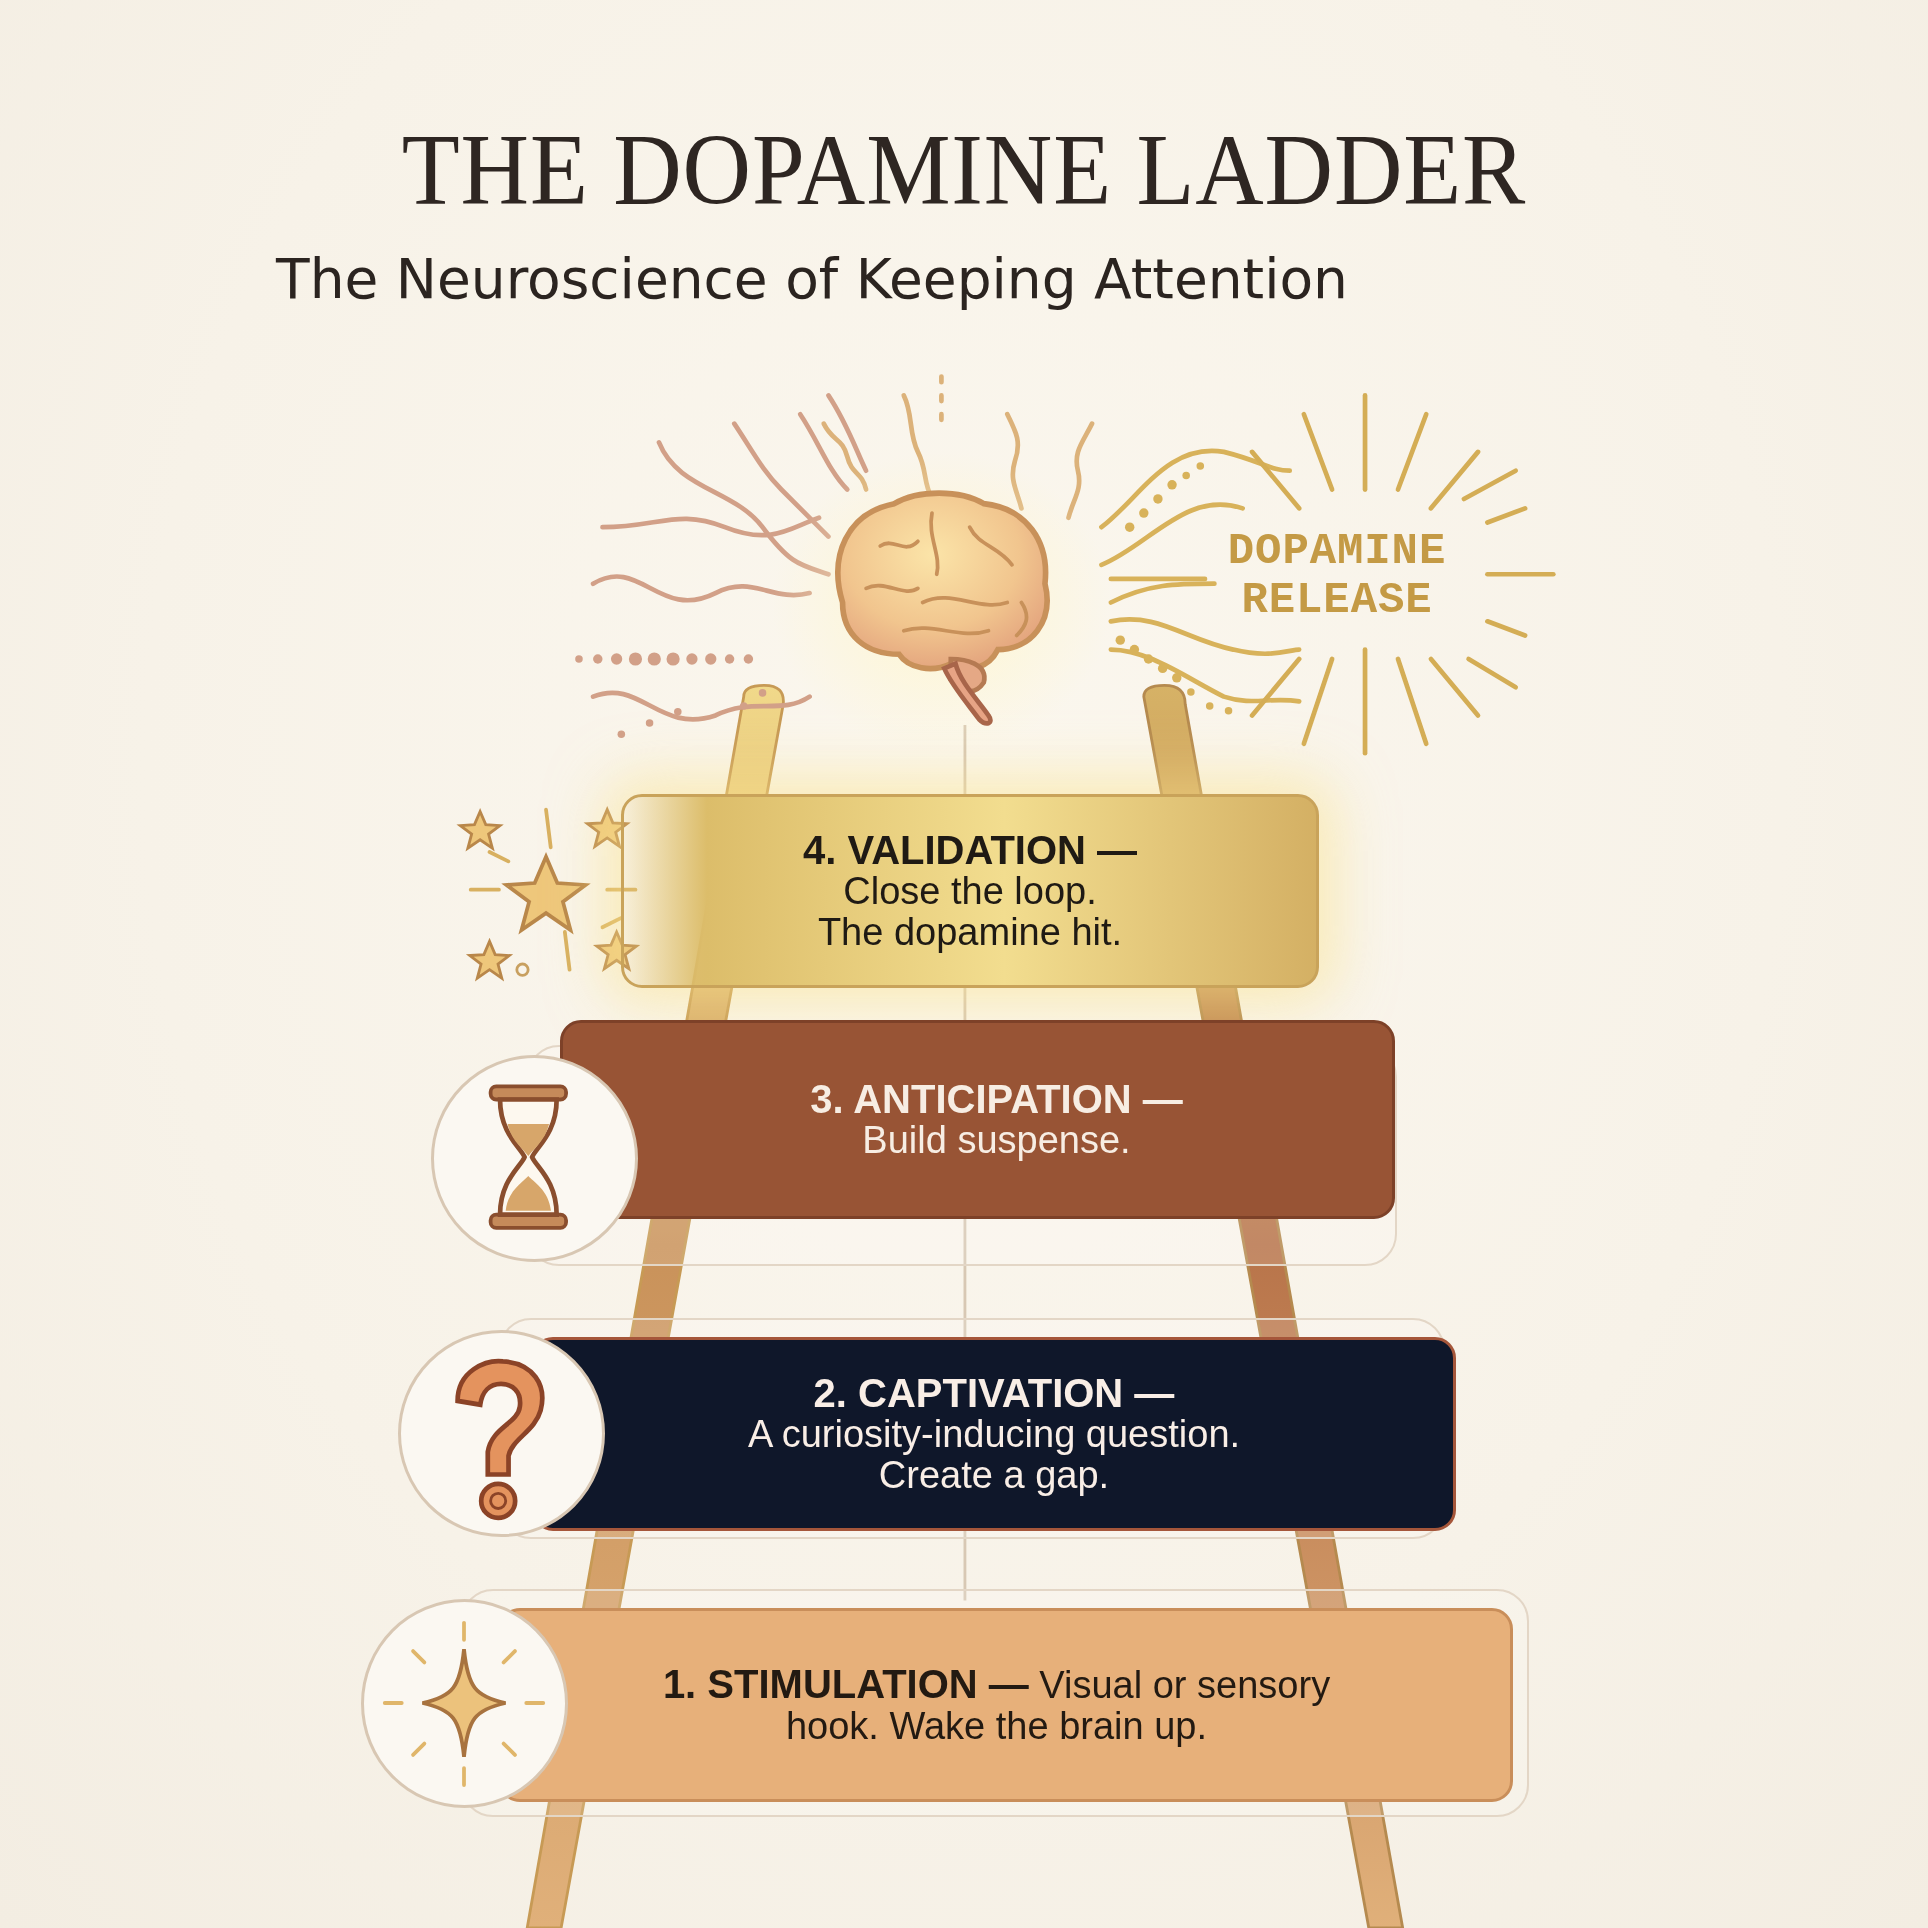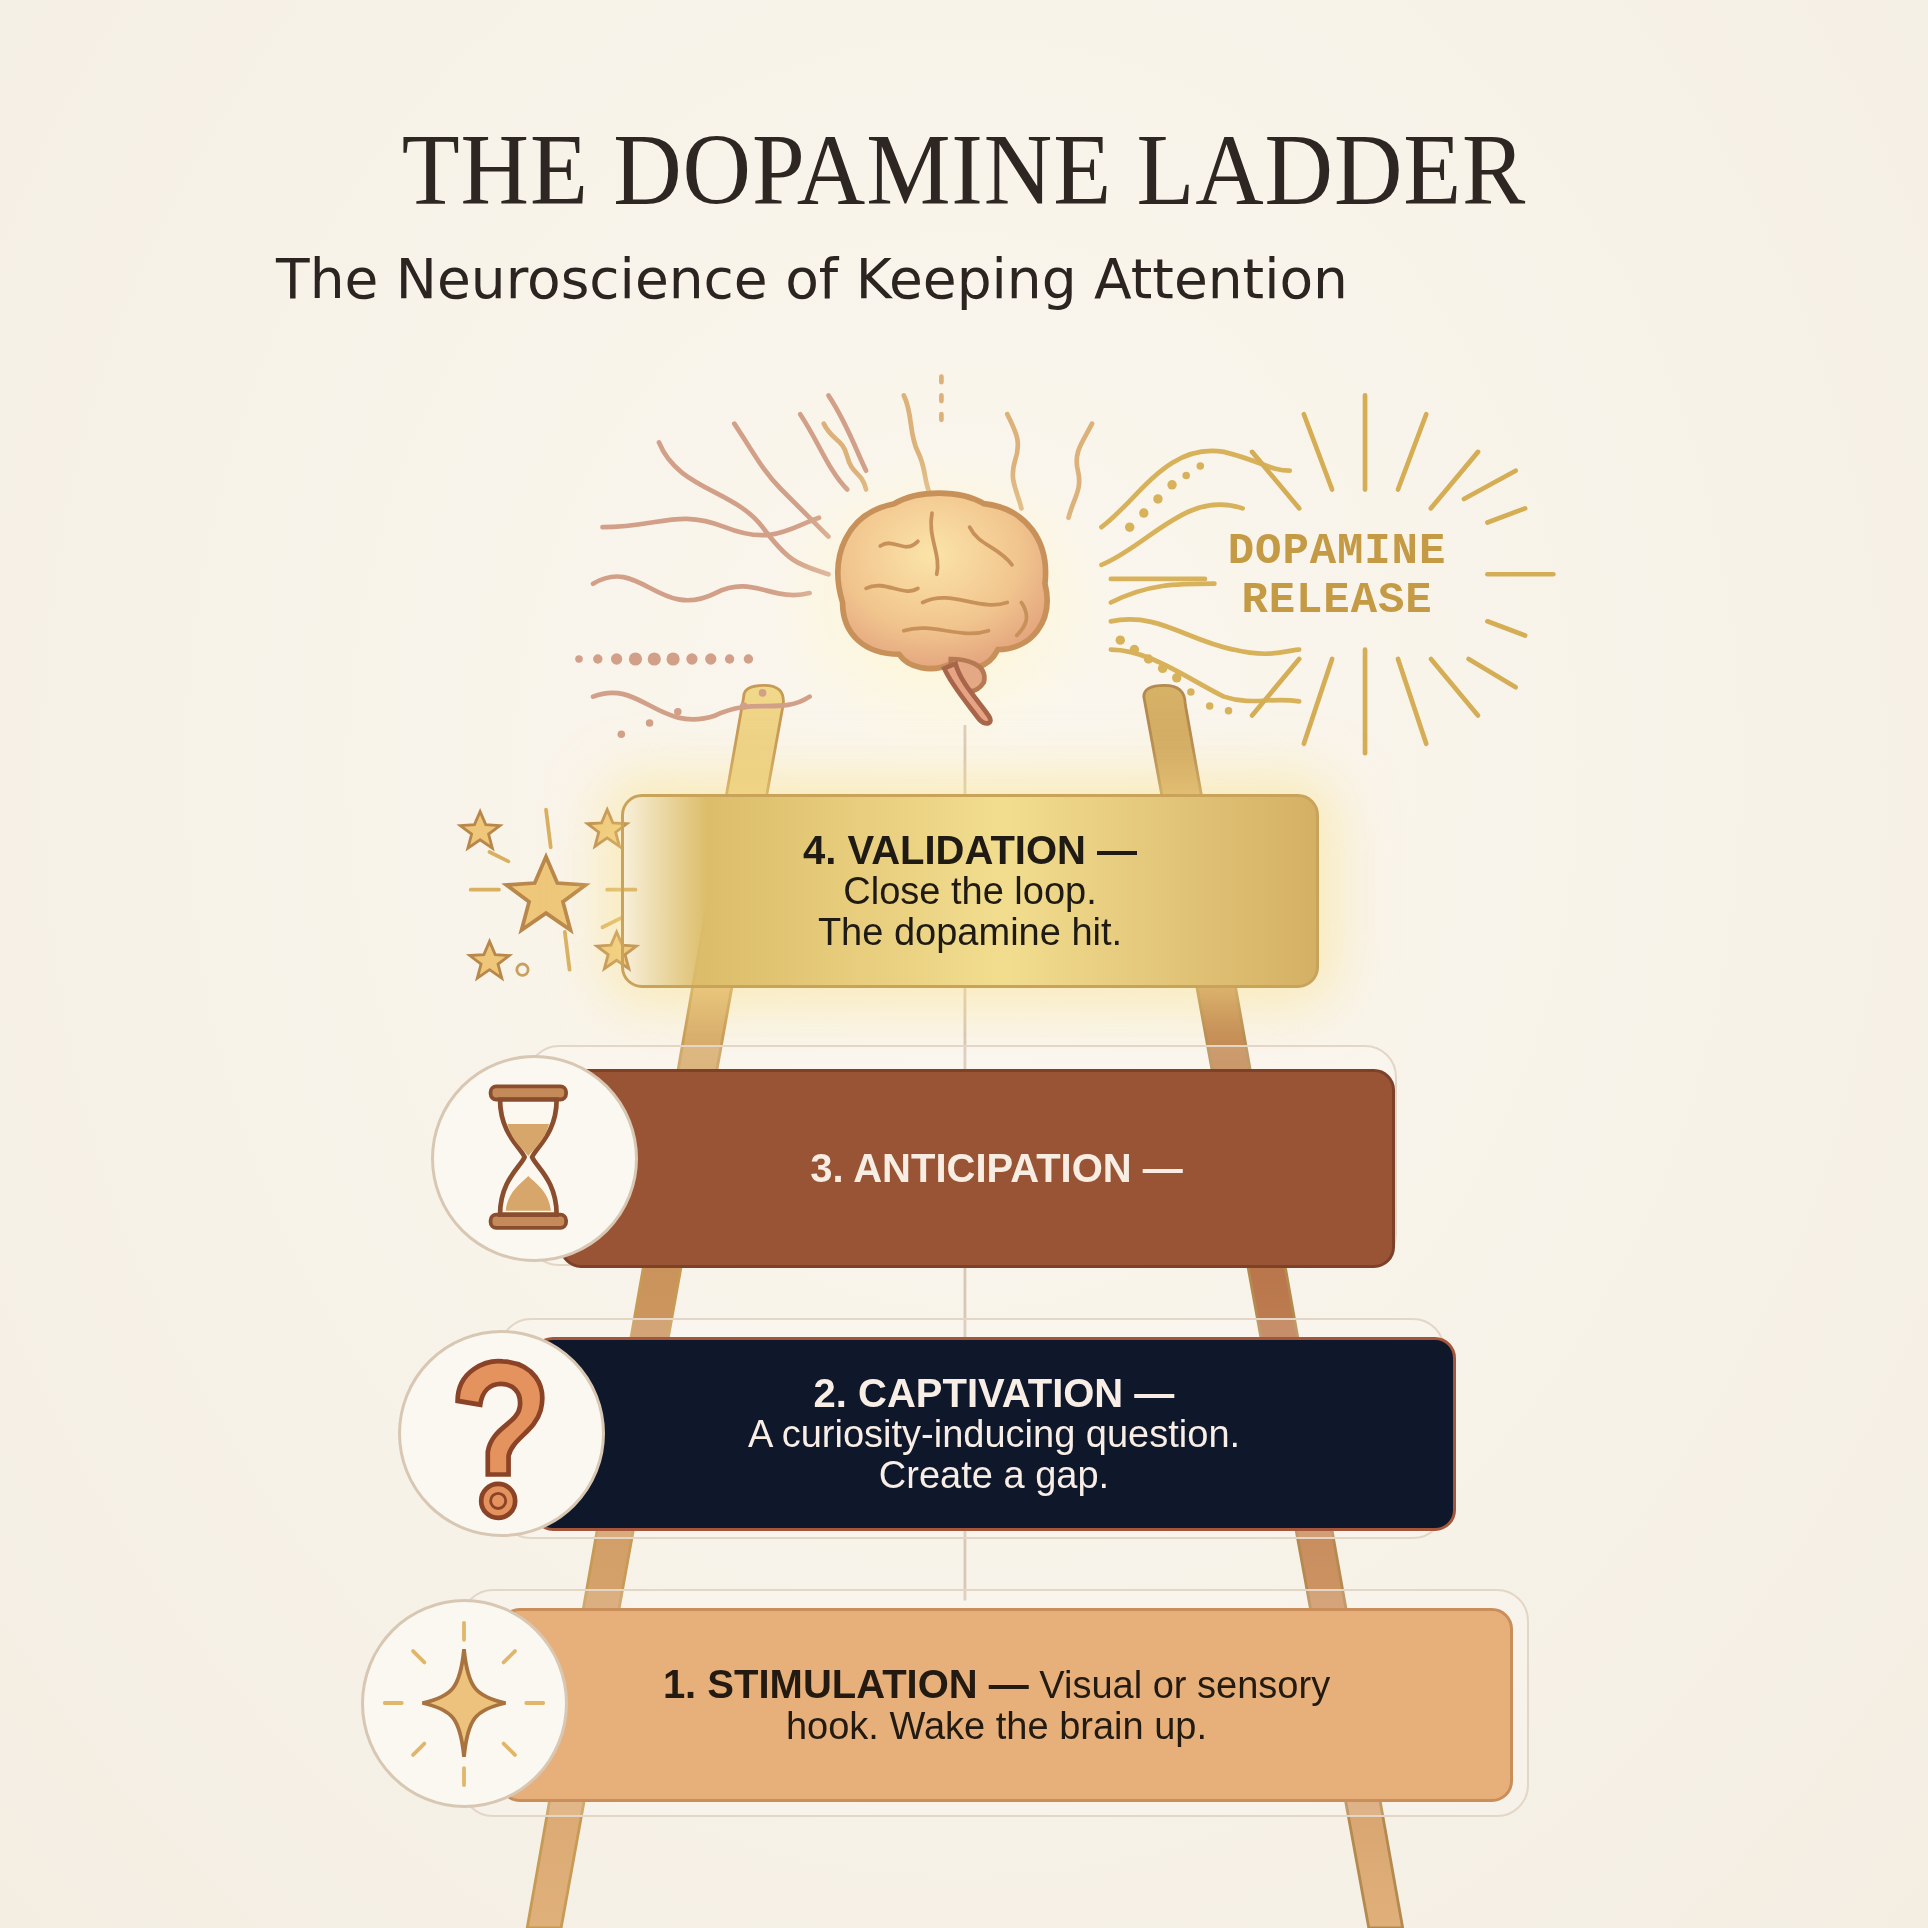--- a/index.html
+++ b/index.html
@@ -198,23 +198,24 @@
             background: linear-gradient(90deg, rgba(240,215,140,0.2) 0%, #dcbd6a 12%, #f2dd8f 55%, #d4b064 100%);
             border:3.8px solid #c9a35a; box-shadow:0 0 56px 17px rgba(250,225,140,0.55);">
   <div class="txt" style="color:#1f1a14">
     <div class="head">4. VALIDATION —</div>
     <div>Close the loop.</div>
     <div>The dopamine hit.</div>
   </div>
 </div>
 
 <div class="outline" style="left:527px; top:1045px; width:866px; height:217px;"></div>
-<div class="rung" style="left:560px; top:1069px; width:829px; height:193px; background:#985435; border:3.8px solid #7d4128;">
+<div class="rung" style="left:560px; top:1020px; width:829px; height:193px; background:#985435; border:3.8px solid #7d4128;">
   <div class="txt" style="color:#f7ede3; margin-left:38px;">
     <div class="head">3. ANTICIPATION —</div>
+    <div>Build suspense.</div>
   </div>
 </div>
 <div class="badge" style="left:431px; top:1055px; width:207px; height:207px;">
   <svg width="200" height="200" viewBox="0 0 212 212">
     <rect x="60" y="30" width="80" height="14" rx="6" fill="#c58a5a" stroke="#8a4e2e" stroke-width="4"></rect>
     <rect x="60" y="166" width="80" height="14" rx="6" fill="#c58a5a" stroke="#8a4e2e" stroke-width="4"></rect>
     <path d="M70 44 L130 44 C130 80, 108 95, 104 105 C108 115, 130 130, 130 166 L70 166 C70 130, 92 115, 96 105 C92 95, 70 80, 70 44 Z" fill="#fdf8ef" stroke="#8a4e2e" stroke-width="5"></path>
     <path d="M78 70 L122 70 C118 88, 104 98, 100 104 C96 98, 82 88, 78 70 Z" fill="#d7a66a"></path>
     <path d="M76 162 C78 140, 96 130, 100 125 C104 130, 122 140, 124 162 Z" fill="#d7a66a"></path>
   </svg>

